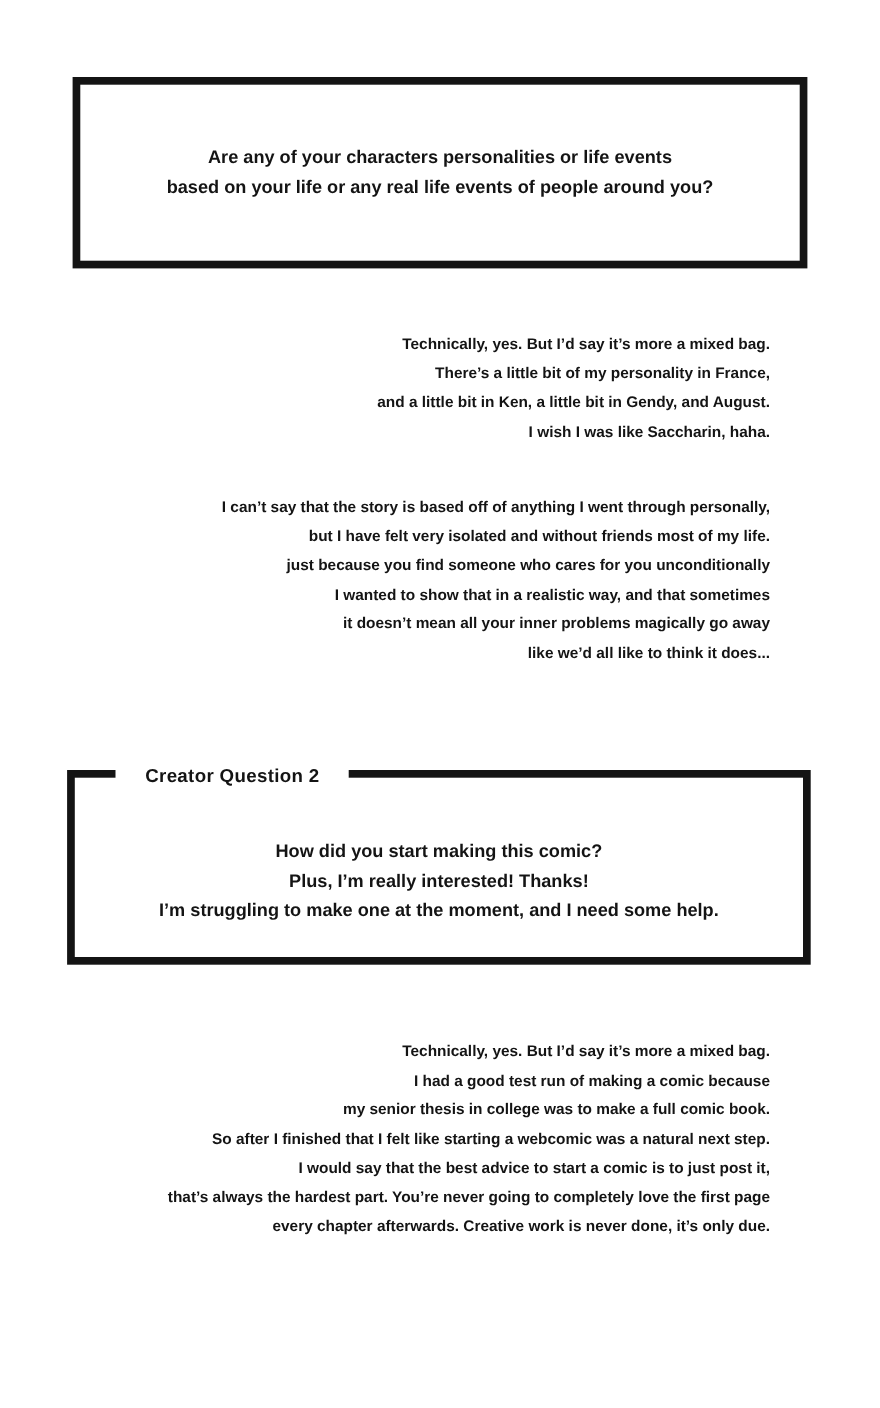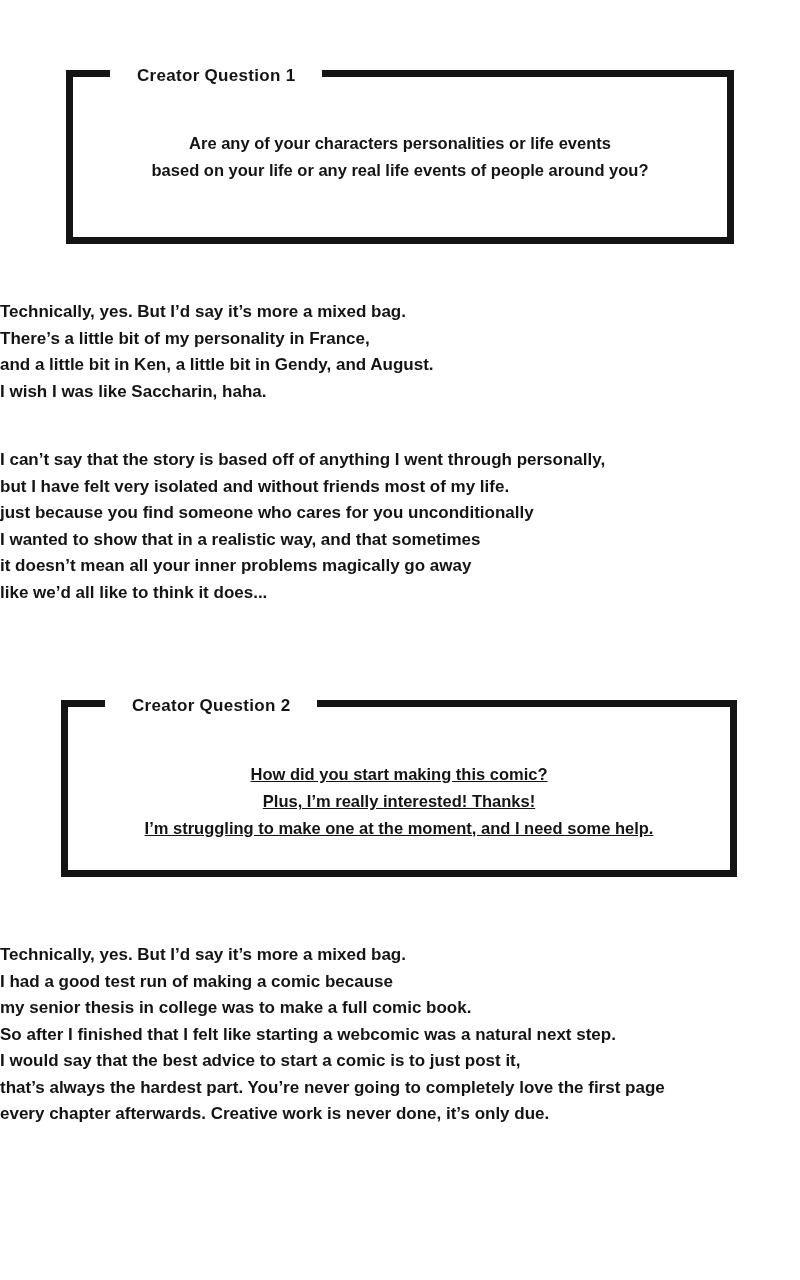--- a/index.html
+++ b/index.html
@@ -34,53 +34,51 @@
     top: 70px;
     width: 668px;
     height: 174px;
   }
   .q-box-2 {
     left: 61px;
     top: 700px;
     width: 676px;
     height: 177px;
     padding-top: 26px;
-    text-decoration: underline;
   }
   .q-label {
     position: absolute;
     top: -16px;
     left: 37px;
     background: #ffffff;
     padding: 2px 27px;
     font-size: 17px;
     line-height: 25px;
     white-space: nowrap;
     letter-spacing: 0.3px;
   }
   .answer {
     position: absolute;
     left: 0;
     width: 700px;
-    text-align: left;
-    font-size: 17px;
+    text-align: right;
+    font-size: 14px;
     line-height: 26.5px;
   }
   .answer-1 { top: 299px; }
   .answer-2 { top: 942px; }
   .para + .para { margin-top: 42px; }
   .text-line { white-space: nowrap; }
 </style>
 </head>
 <body>
 
 <div class="page">
 
   <div class="q-box q-box-1">
-    <div class="q-label">Creator Question 1</div>
     <div class="text-line">Are any of your characters personalities or life events</div>
     <div class="text-line">based on your life or any real life events of people around you?</div>
   </div>
 
   <div class="answer answer-1">
     <div class="para">
       <div class="text-line">Technically, yes. But I’d say it’s more a mixed bag.</div>
       <div class="text-line">There’s a little bit of my personality in France,</div>
       <div class="text-line">and a little bit in Ken, a little bit in Gendy, and August.</div>
       <div class="text-line">I wish I was like Saccharin, haha.</div>

